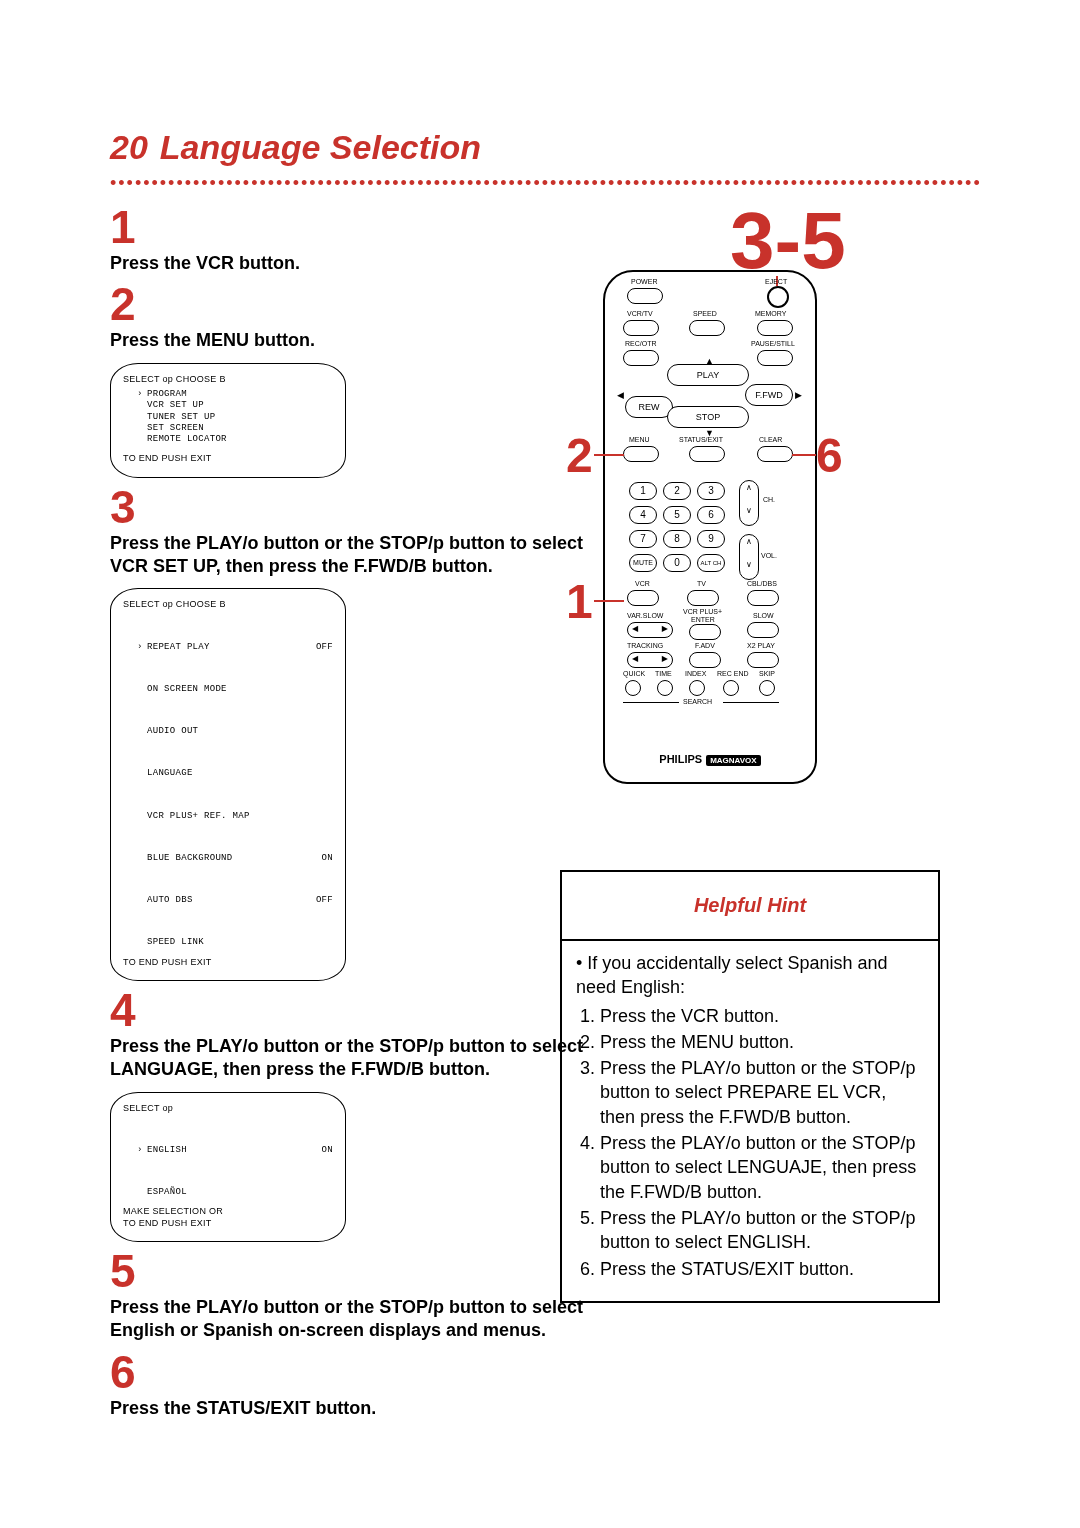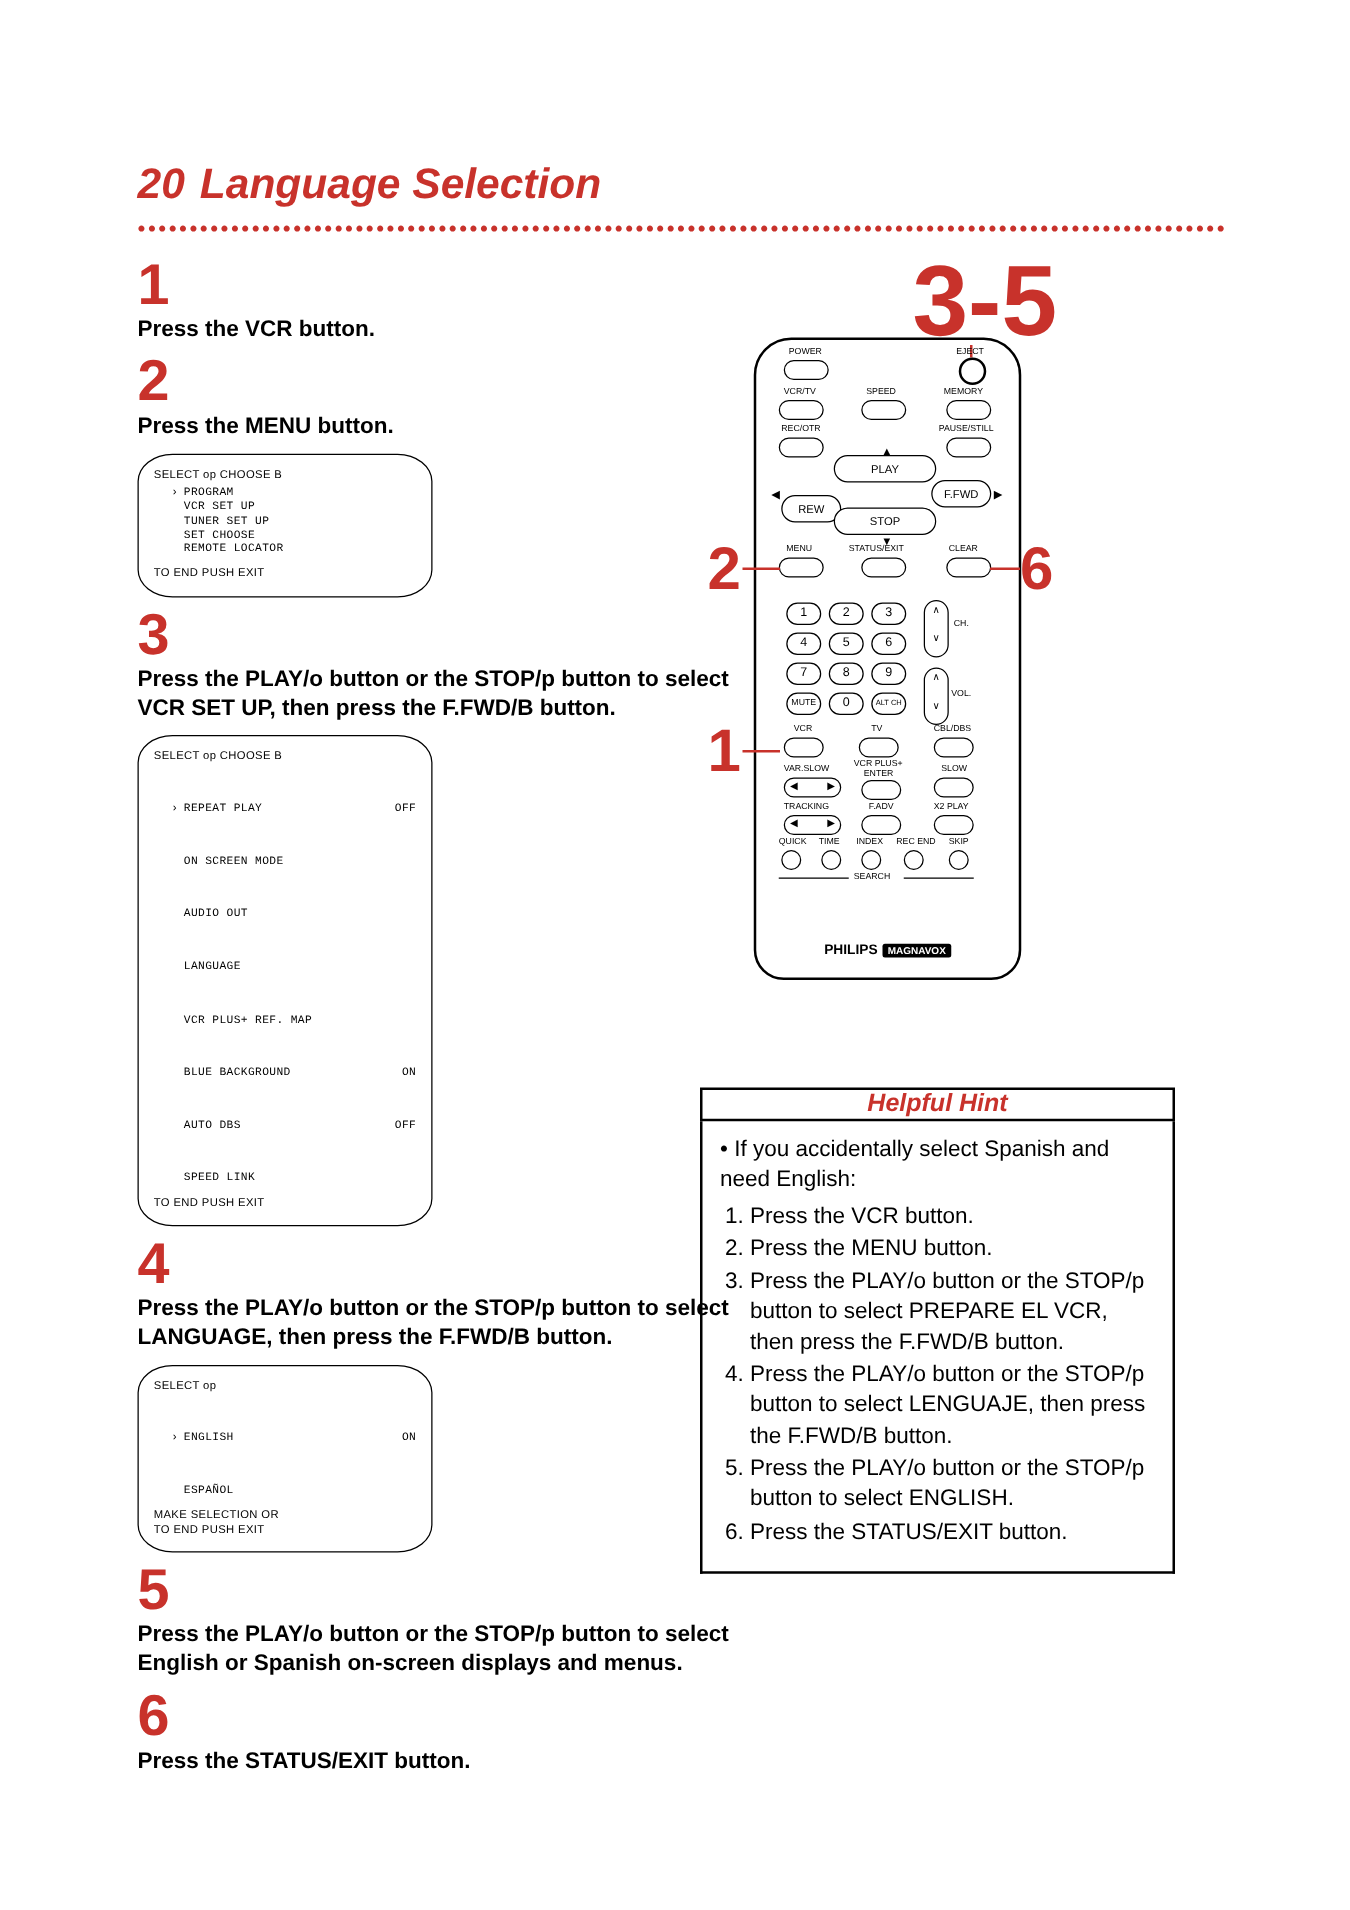--- a/index.html
+++ b/index.html
@@ -161,21 +161,21 @@
 
   
   .hint {
     position: absolute;
     left: 560px;
     top: 870px;
     width: 380px;
   }
   .hint-h {
     border: 2px solid #000;
-    padding: 0 0;
+    padding: 22px 0;
     text-align: center;
     font-style: italic;
     font-weight: bold;
     font-size: 20px;
     color: #c8322b;
   }
   .hint-b {
     border: 2px solid #000;
     border-top: none;
     padding: 10px 14px 18px 14px;
@@ -204,21 +204,21 @@
 
     <div class="step">
       <div class="step-num">2</div>
       <div class="step-text">Press the MENU button.</div>
       <div class="screen">
         <div class="hdr">SELECT op    CHOOSE B</div>
         <div class="indent">
           <div><span class="arrow">›</span><span>PROGRAM</span></div>
           <div style="padding-left:10px">VCR SET UP</div>
           <div style="padding-left:10px">TUNER SET UP</div>
-          <div style="padding-left:10px">SET CHOOSE</div>
+          <div style="padding-left:10px">SET SCREEN</div>
           <div style="padding-left:10px">REMOTE LOCATOR</div>
         </div>
         <div class="ft">TO END PUSH EXIT</div>
       </div>
     </div>
 
     <div class="step">
       <div class="step-num">3</div>
       <div class="step-text">Press the PLAY/o button or the STOP/p button to select VCR SET UP, then press the F.FWD/B button.</div>
       <div class="screen">

